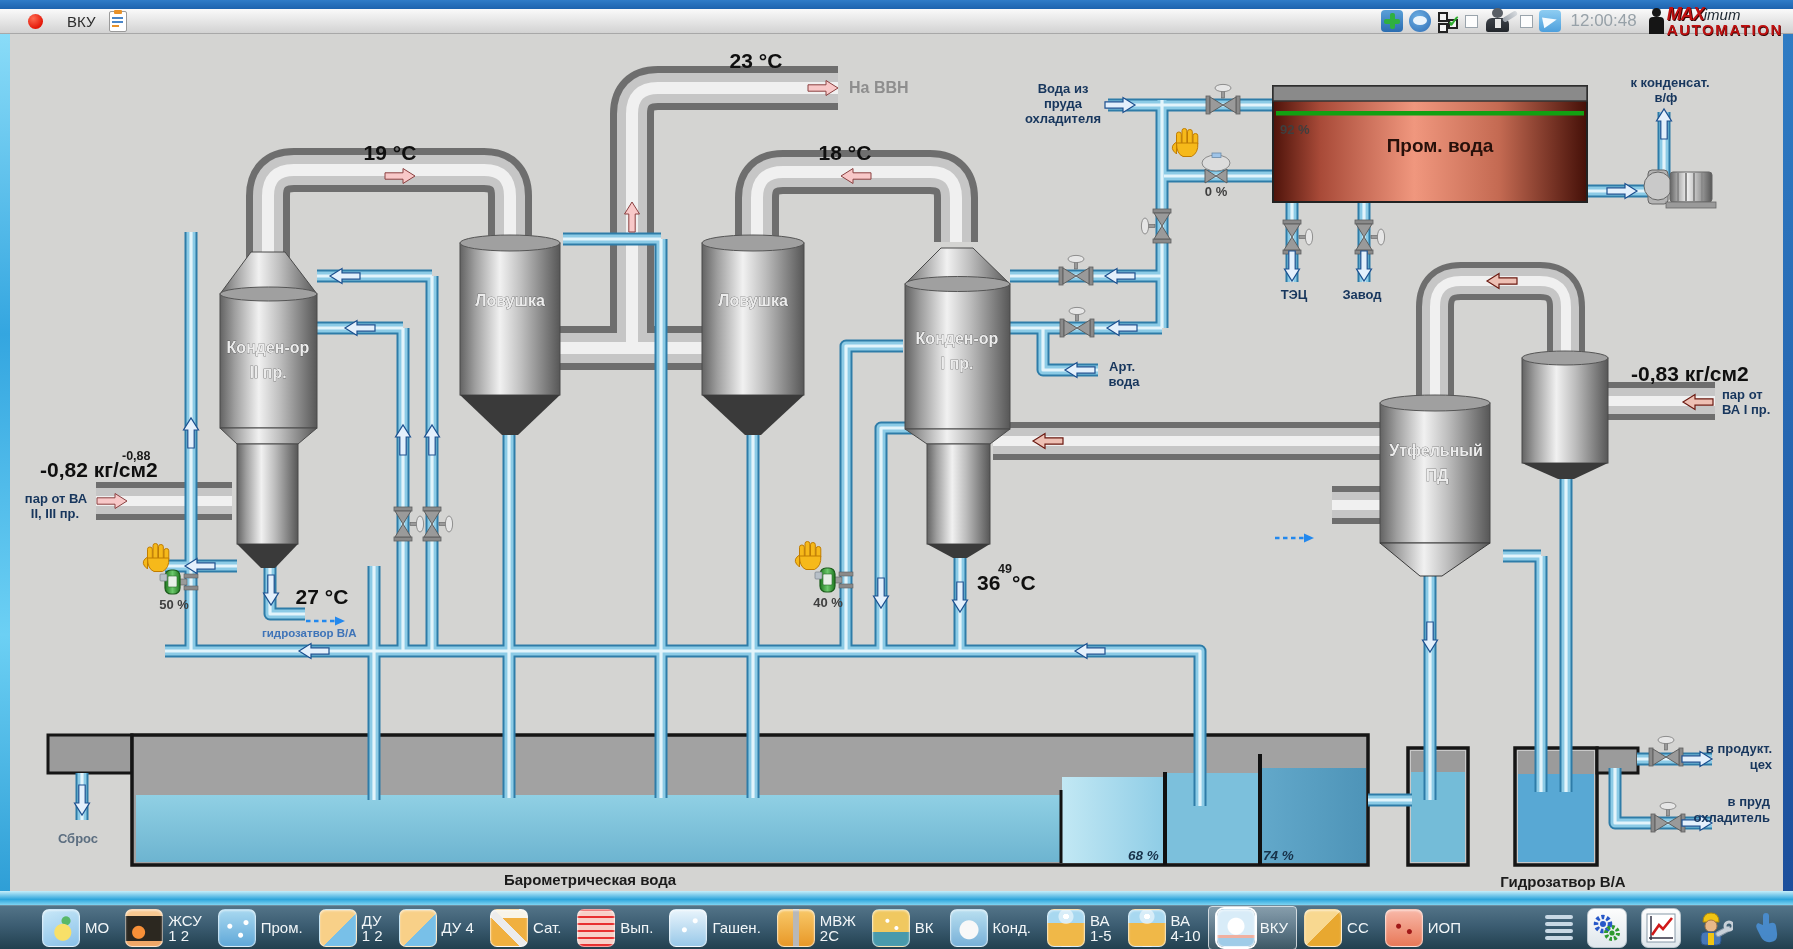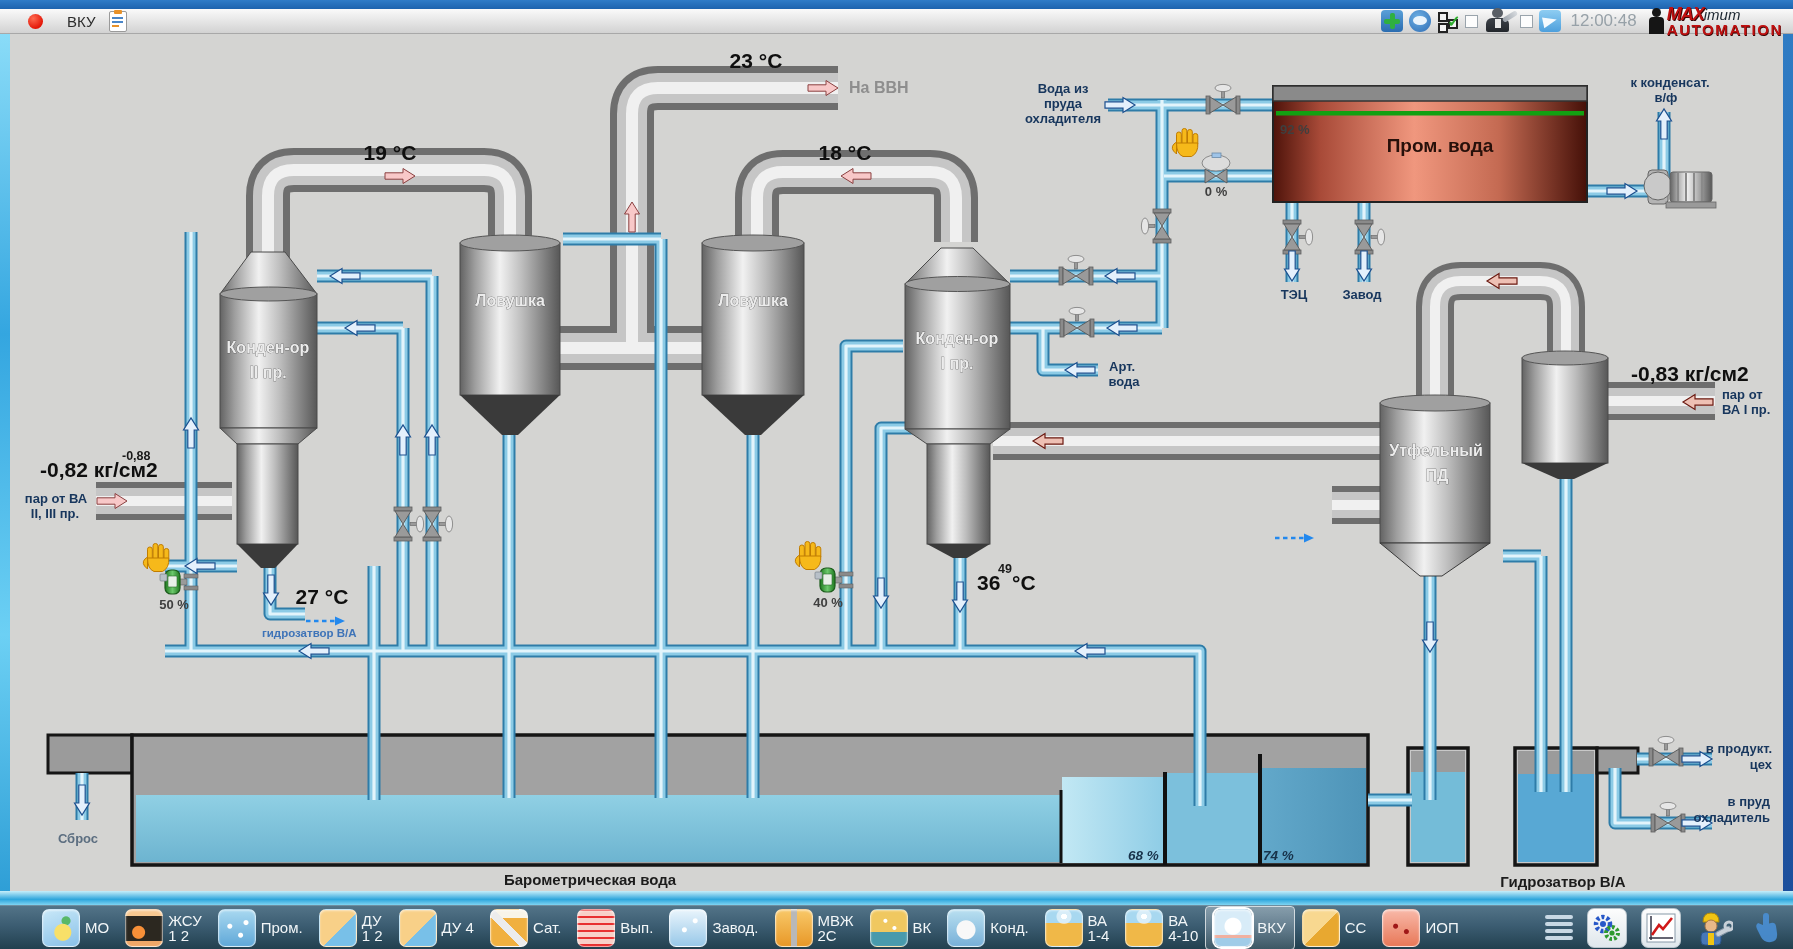--- a/index.html
+++ b/index.html
@@ -465,37 +465,37 @@
     <div class="tb-item">
         <span class="tb-ico i5"></span>
         <span class="tb-label"><span>Сат.</span><br><span></span></span>
       </div>
     <div class="tb-item">
         <span class="tb-ico i6"></span>
         <span class="tb-label"><span>Вып.</span><br><span></span></span>
       </div>
     <div class="tb-item">
         <span class="tb-ico i7"></span>
-        <span class="tb-label"><span>Завод.</span><br><span></span></span>
+        <span class="tb-label"><span>Гашен.</span><br><span></span></span>
       </div>
     <div class="tb-item">
         <span class="tb-ico i8"></span>
         <span class="tb-label"><span>МВЖ</span><br><span>2С</span></span>
       </div>
     <div class="tb-item">
         <span class="tb-ico i9"></span>
         <span class="tb-label"><span>ВК</span><br><span></span></span>
       </div>
     <div class="tb-item">
         <span class="tb-ico i10"></span>
         <span class="tb-label"><span>Конд.</span><br><span></span></span>
       </div>
     <div class="tb-item">
         <span class="tb-ico i11"></span>
-        <span class="tb-label"><span>ВА</span><br><span>1-4</span></span>
+        <span class="tb-label"><span>ВА</span><br><span>1-5</span></span>
       </div>
     <div class="tb-item">
         <span class="tb-ico i12"></span>
         <span class="tb-label"><span>ВА</span><br><span>4-10</span></span>
       </div>
     <div class="tb-item active">
         <span class="tb-ico i13"></span>
         <span class="tb-label"><span>ВКУ</span><br><span></span></span>
       </div>
     <div class="tb-item">

